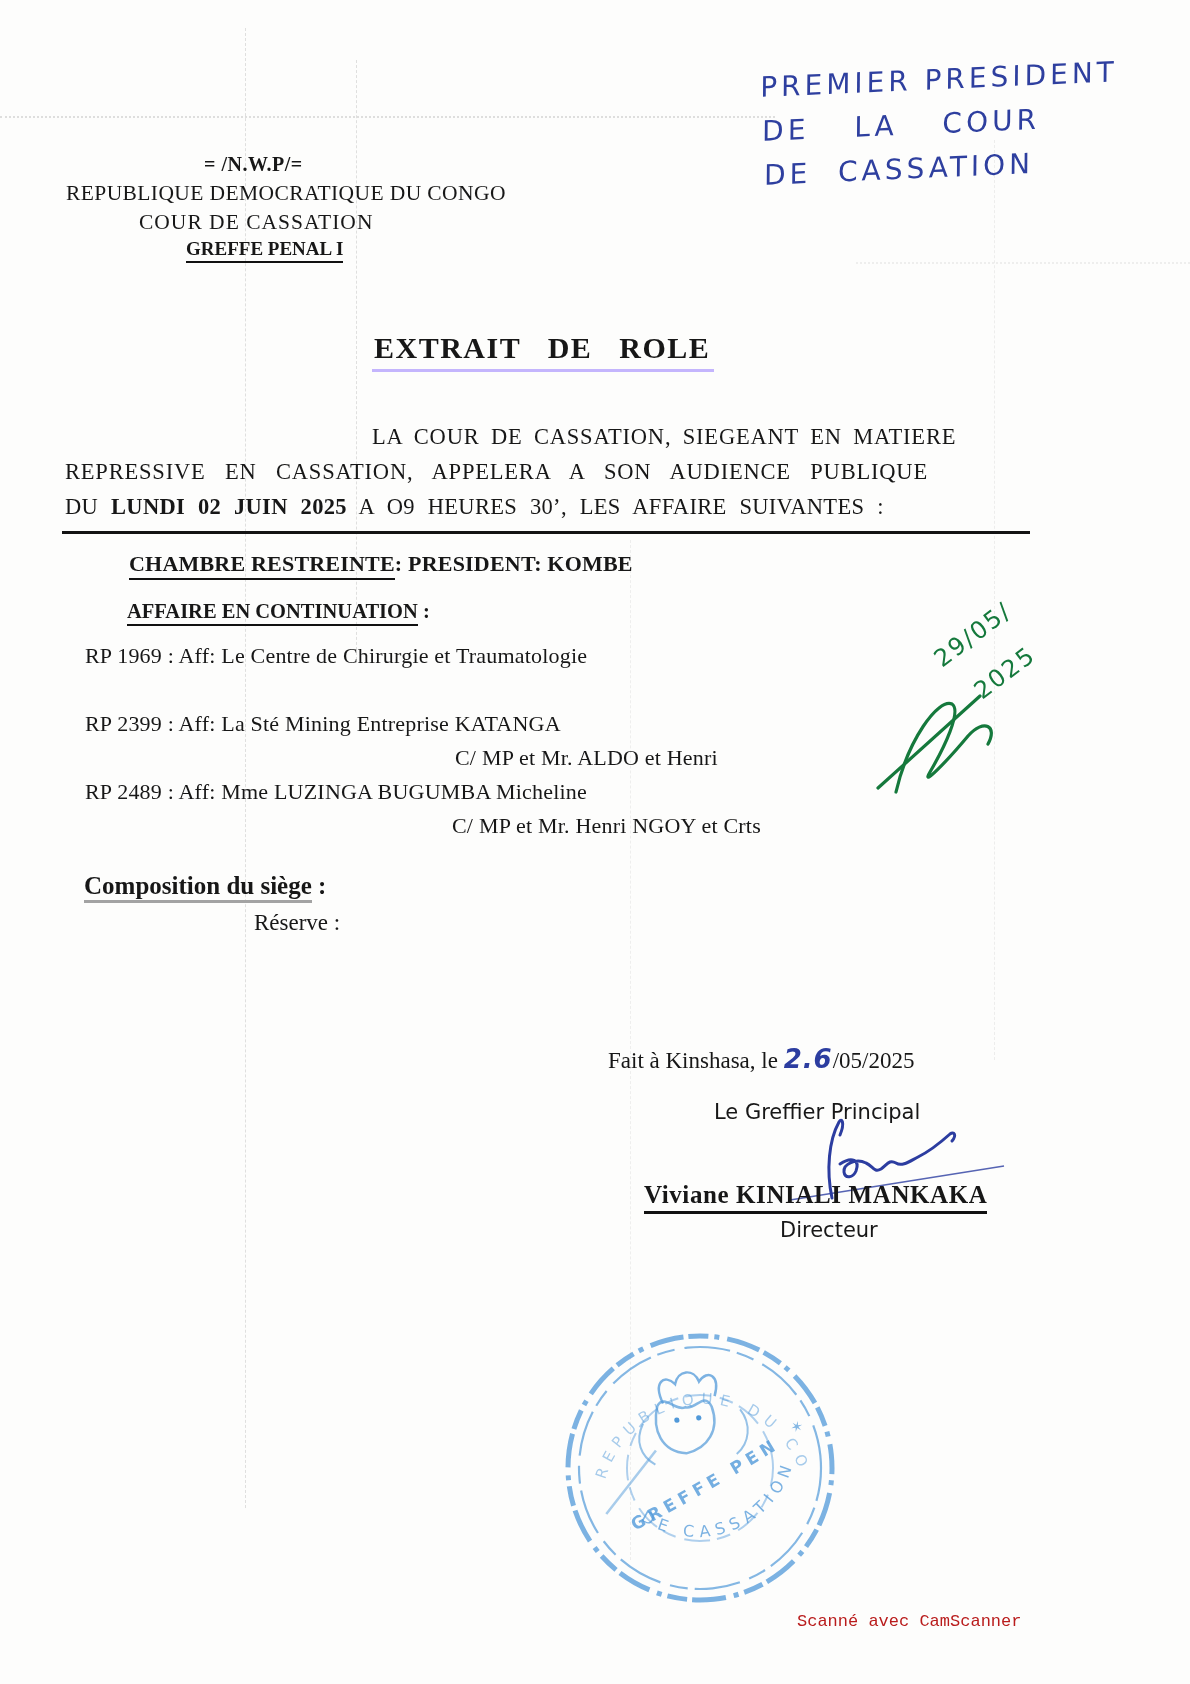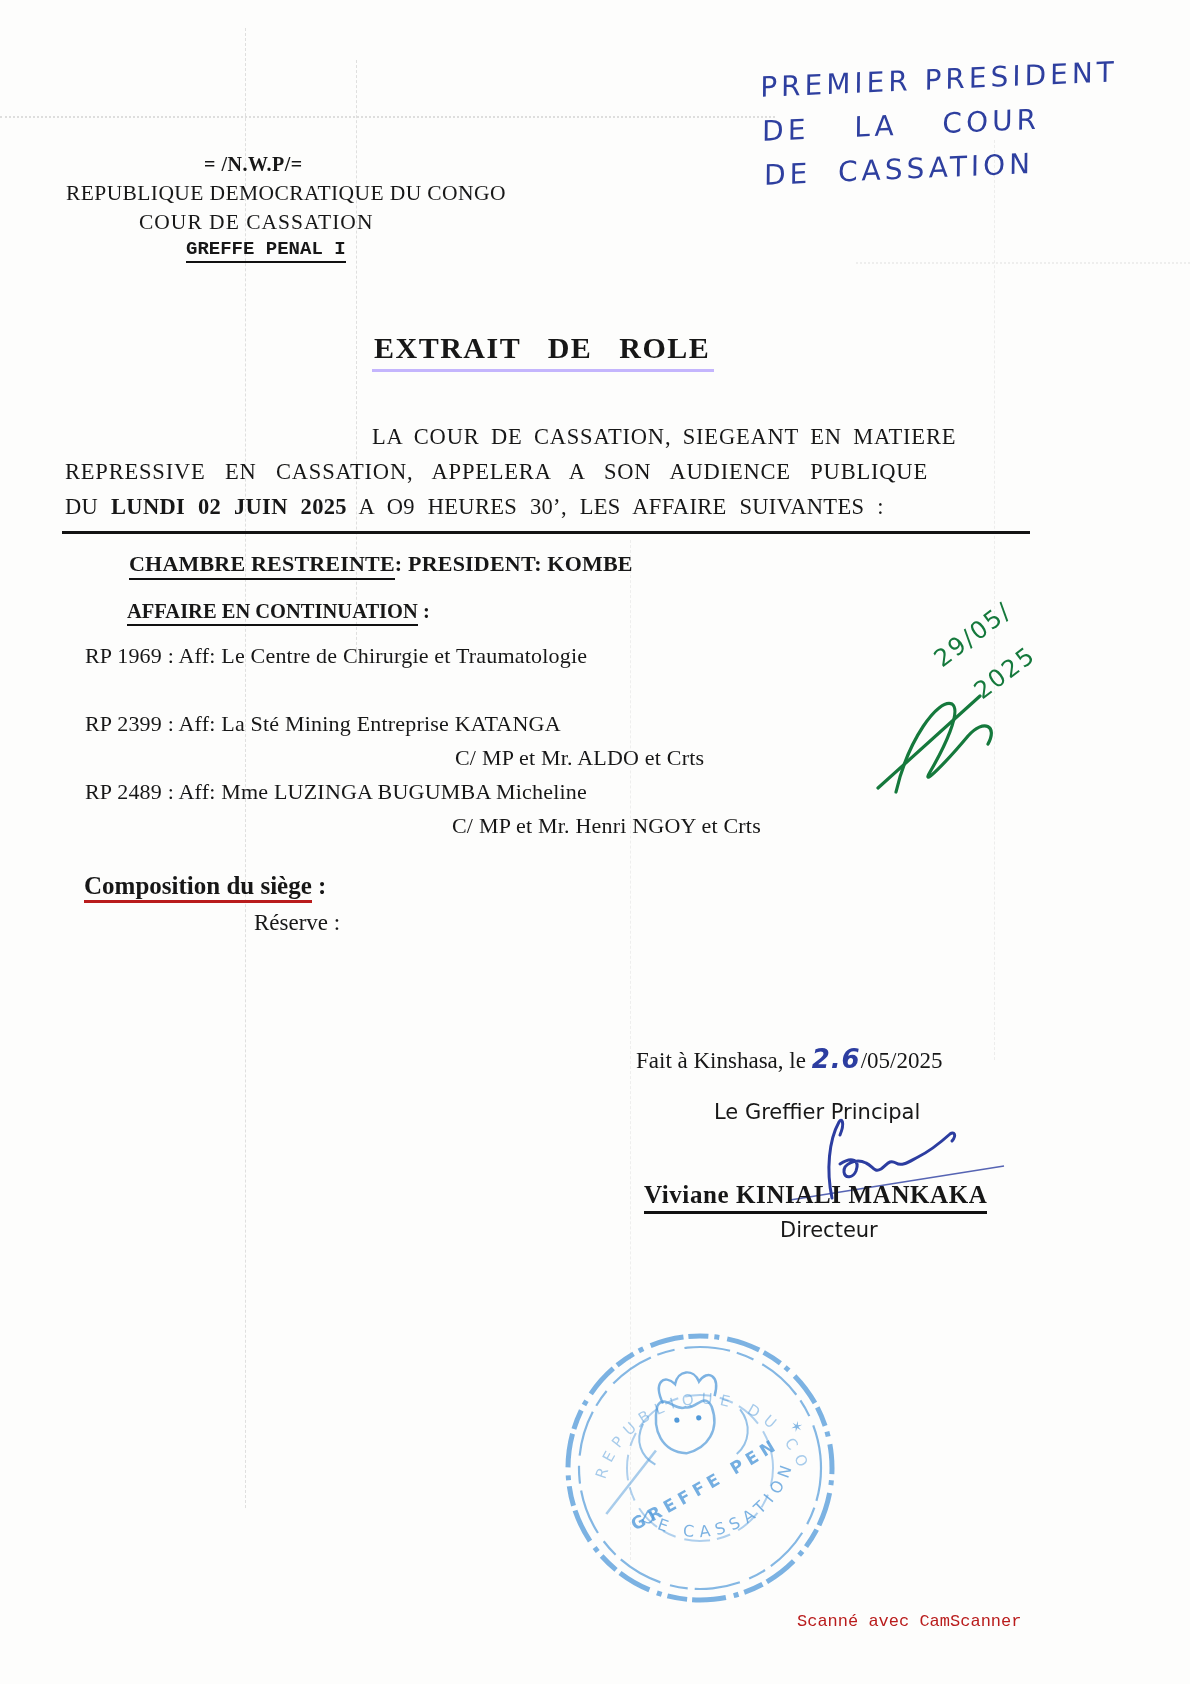--- a/index.html
+++ b/index.html
@@ -16,21 +16,21 @@
            font-family:"DejaVu Sans",sans-serif;transform:rotate(-2.5deg);}
   .hw-note .l{font-size:28px;letter-spacing:4px;line-height:44px;transform:skewX(-3deg);}
   .hw-note .l2{word-spacing:32px;}
   .hw-note .l3{word-spacing:14px;}
 
   
   .hdr-ref{left:204px;top:153px;font-size:20px;font-weight:bold;letter-spacing:.5px;}
   .hdr-country{left:66px;top:181px;font-size:21.5px;letter-spacing:.4px;}
   .hdr-court{left:139px;top:210px;font-size:21.5px;letter-spacing:1px;}
   .hdr-office{left:186px;top:238px;font-size:19px;font-weight:bold;
-              font-family:Liberation Mono, monospace;border-bottom:2.5px solid #111;padding-bottom:1px;}
+              font-family:Liberation Serif, serif;border-bottom:2.5px solid #111;padding-bottom:1px;}
 
   
   .doc-title{left:372px;top:331px;font-size:30px;font-weight:bold;letter-spacing:1.5px;
              word-spacing:18px;border-bottom:3px solid #c4b5fd;padding:0 4px 4px 2px;}
 
   
   .intro1{left:372px;top:424px;font-size:22.5px;letter-spacing:.8px;word-spacing:5px;}
   .intro2{left:65px;top:459px;font-size:22.5px;letter-spacing:.8px;word-spacing:13px;}
   .intro3{left:65px;top:494px;font-size:22.5px;letter-spacing:.3px;word-spacing:7px;}
   .rule{left:62px;top:531px;width:968px;height:3px;background:#131313;}
@@ -43,24 +43,24 @@
   .case-rp0{left:85px;top:643px;}
   .case-v0{left:455px;top:677px;}
   .case-rp1{left:85px;top:711px;}
   .case-v1{left:455px;top:745px;}
   .case-rp2{left:85px;top:779px;}
   .case-v2{left:452px;top:813px;}
 
   .green-sig{position:absolute;left:858px;top:580px;width:245px;height:215px;}
 
   .composition{left:84px;top:872px;font-size:25px;font-weight:bold;}
-  .composition .u{border-bottom:3px solid #b91c1c;padding-bottom:1px;}
+  .composition .u{border-bottom:3px solid #a3a3a3;padding-bottom:1px;}
   .reserve{left:254px;top:910px;font-size:23px;}
 
-  .fait{left:636px;top:1044px;font-size:23px;}
+  .fait{left:608px;top:1044px;font-size:23px;}
   .hw-day{color:#2c3da0;font-family:"DejaVu Sans",sans-serif;font-weight:bold;
           font-style:italic;font-size:26px;letter-spacing:1px;}
 
   .greffier{left:714px;top:1100px;font-size:21px;font-family:"DejaVu Sans",sans-serif;}
   .sig-blue{position:absolute;left:768px;top:1116px;width:250px;height:85px;}
   .name{left:644px;top:1181px;font-size:25px;font-weight:bold;letter-spacing:.6px;
         border-bottom:3px solid #111;padding-bottom:2px;}
   .directeur{left:780px;top:1218px;font-size:21px;font-family:"DejaVu Sans",sans-serif;}
 
   .stamp{position:absolute;left:550px;top:1318px;width:300px;height:300px;
@@ -97,21 +97,21 @@
   <div class="abs intro2">REPRESSIVE EN CASSATION, APPELERA A SON AUDIENCE PUBLIQUE</div>
   <div class="abs intro3"><span>DU </span><b>LUNDI 02 JUIN 2025</b><span> A O9 HEURES 30’, LES AFFAIRE SUIVANTES :</span></div>
   <div class="rule abs"></div>
 
   <div class="abs chamber"><span class="u-thick">CHAMBRE RESTREINTE</span><span>: PRESIDENT: KOMBE</span></div>
 
   <div class="abs affaire"><span class="u-thick">AFFAIRE EN CONTINUATION</span><span> :</span></div>
 
   <div class="abs case case-rp0">RP 1969 : Aff: Le Centre de Chirurgie et Traumatologie</div>
   <div class="abs case case-rp1">RP 2399 : Aff: La Sté Mining Entreprise KATANGA</div>
-  <div class="abs case case-v1">C/ MP et Mr. ALDO et Crts</div>
+  <div class="abs case case-v1">C/ MP et Mr. ALDO et Henri</div>
   <div class="abs case case-rp2">RP 2489 : Aff: Mme LUZINGA BUGUMBA Micheline</div>
   <div class="abs case case-v2">C/ MP et Mr. Henri NGOY et Crts</div>
 
   <svg class="green-sig" viewBox="0 0 245 215">
     <g fill="none" stroke="#15793c" stroke-width="3.2" stroke-linecap="round">
       <path d="M38,212 C50,160 80,118 94,124 C104,131 86,168 72,192 C62,209 90,180 110,156 C126,138 140,146 130,164"></path>
       <path d="M20,208 L122,116"></path>
     </g>
     <g fill="#15793c" font-family="DejaVu Sans, sans-serif" font-size="24" letter-spacing="2">
       <text x="84" y="88" transform="rotate(-37 84 88)">29/05/</text>

